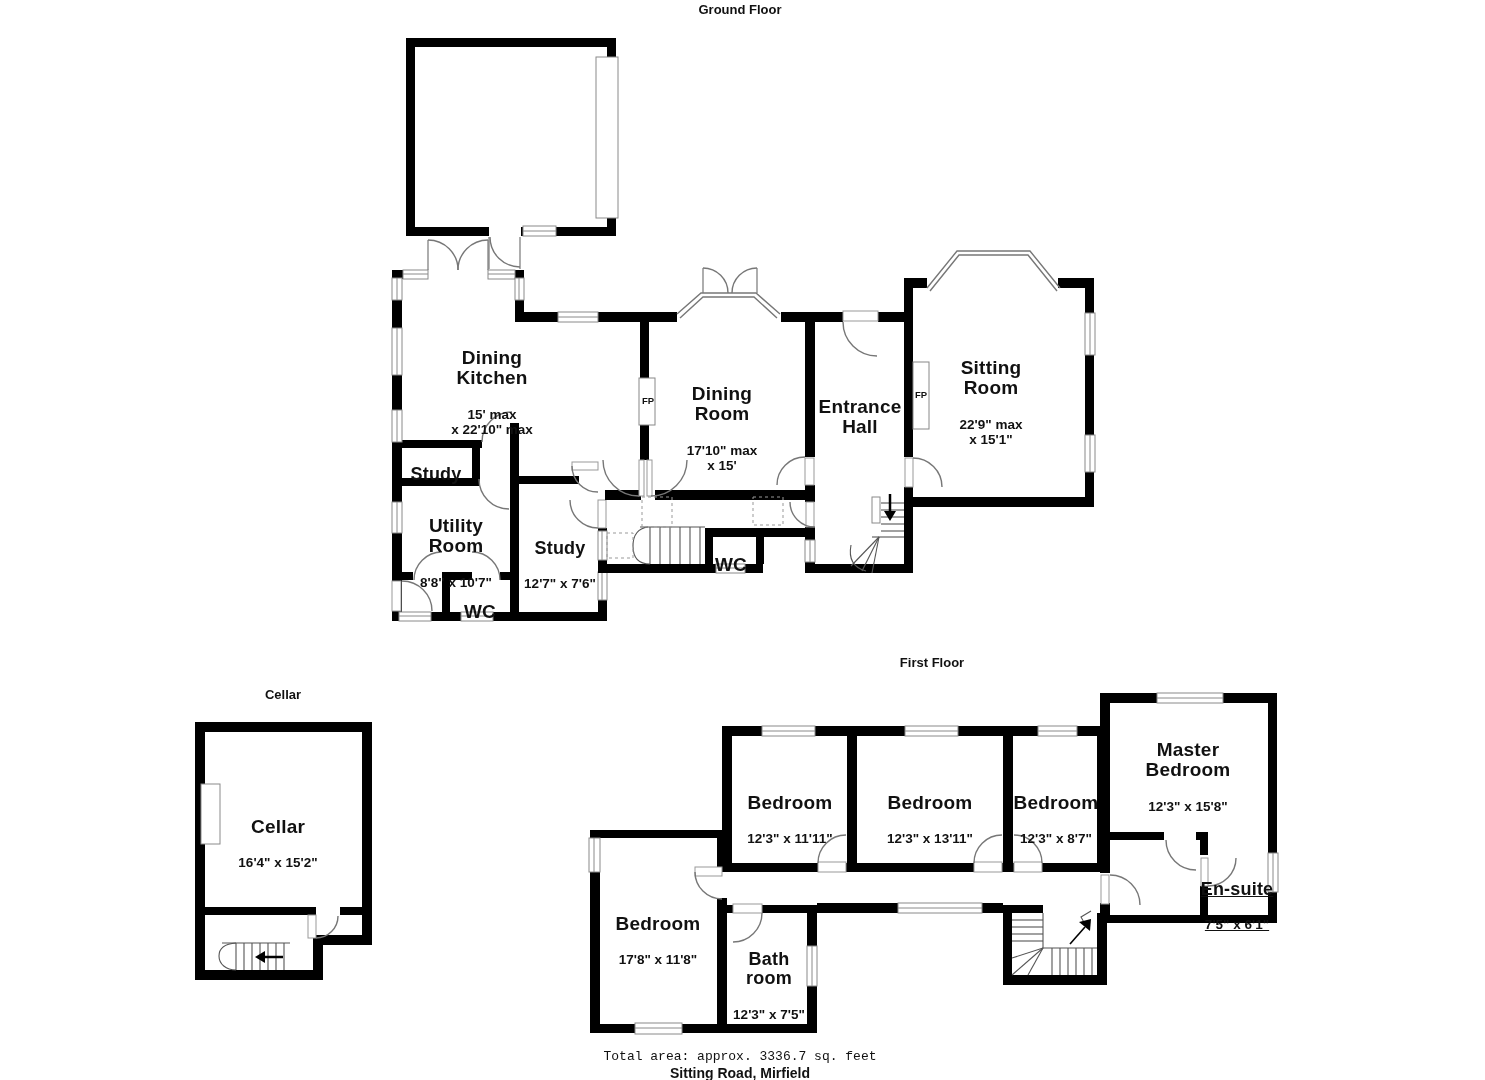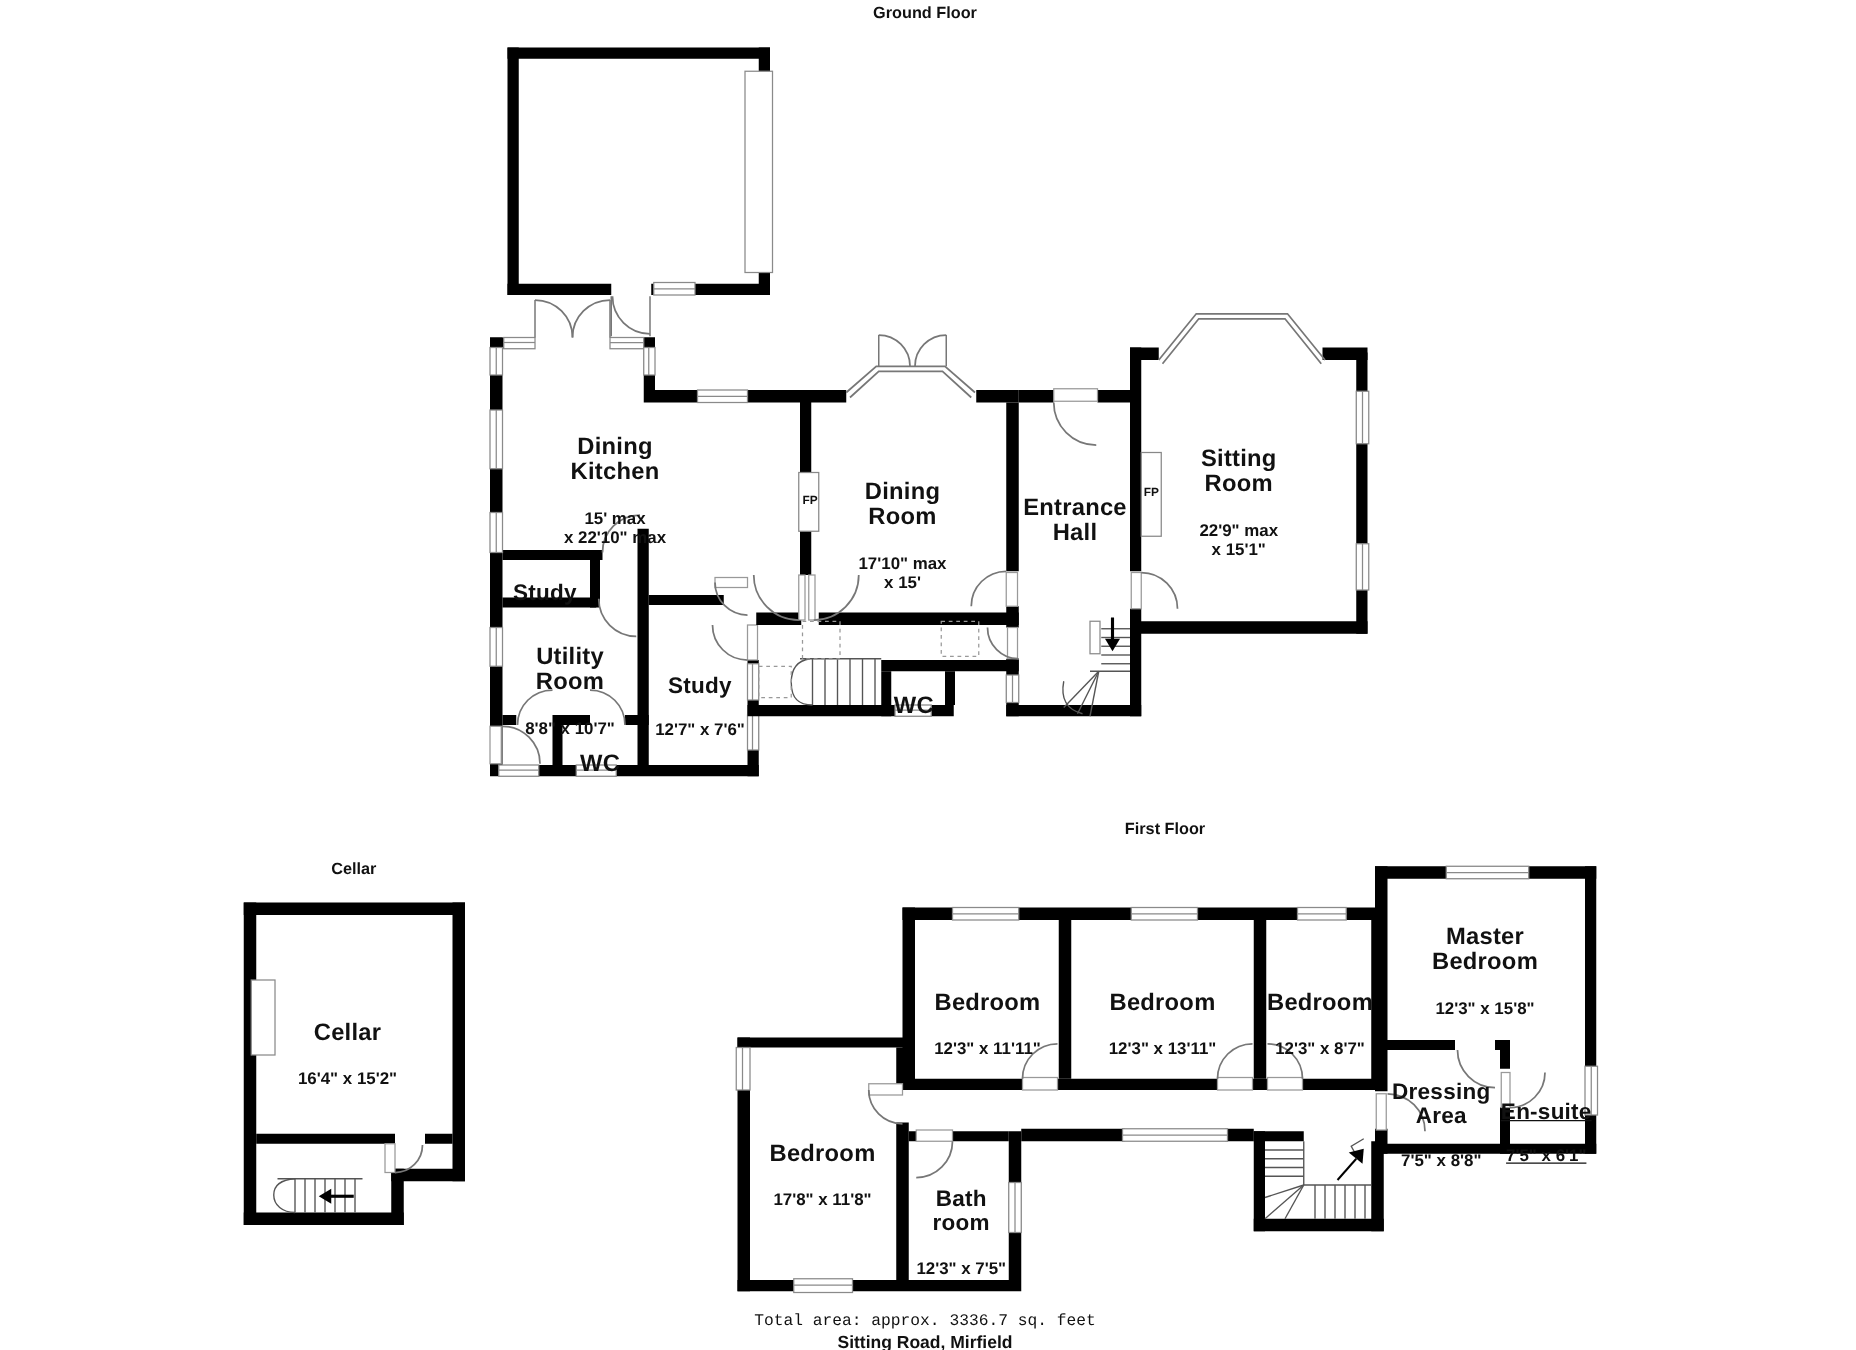--- a/index.html
+++ b/index.html
@@ -391,25 +391,20 @@
   </div>
   <div class="lbl" style="left:1056px;top:775px;">
     <span class="rname">Bedroom</span>
     <span class="rdims">12'3" x 8'7"</span>
   </div>
   <div class="lbl" style="left:1188px;top:722px;">
     <span class="rname">Master
 Bedroom</span>
     <span class="rdims">12'3" x 15'8"</span>
   </div>
-  <div class="lbl" style="left:1153px;top:846px;">
-    <span class="rname sm">Dressing
-Area</span>
-    <span class="rdims">7'5" x 8'8"</span>
-  </div>
   <div class="lbl" style="left:1237px;top:862px;text-decoration:underline;">
     <span class="rname sm">En-suite</span>
     <span class="rdims">7'5" x 6'1"</span>
   </div>
   <div class="lbl" style="left:658px;top:896px;">
     <span class="rname">Bedroom</span>
     <span class="rdims">17'8" x 11'8"</span>
   </div>
   <div class="lbl" style="left:769px;top:932px;">
     <span class="rname sm">Bath

